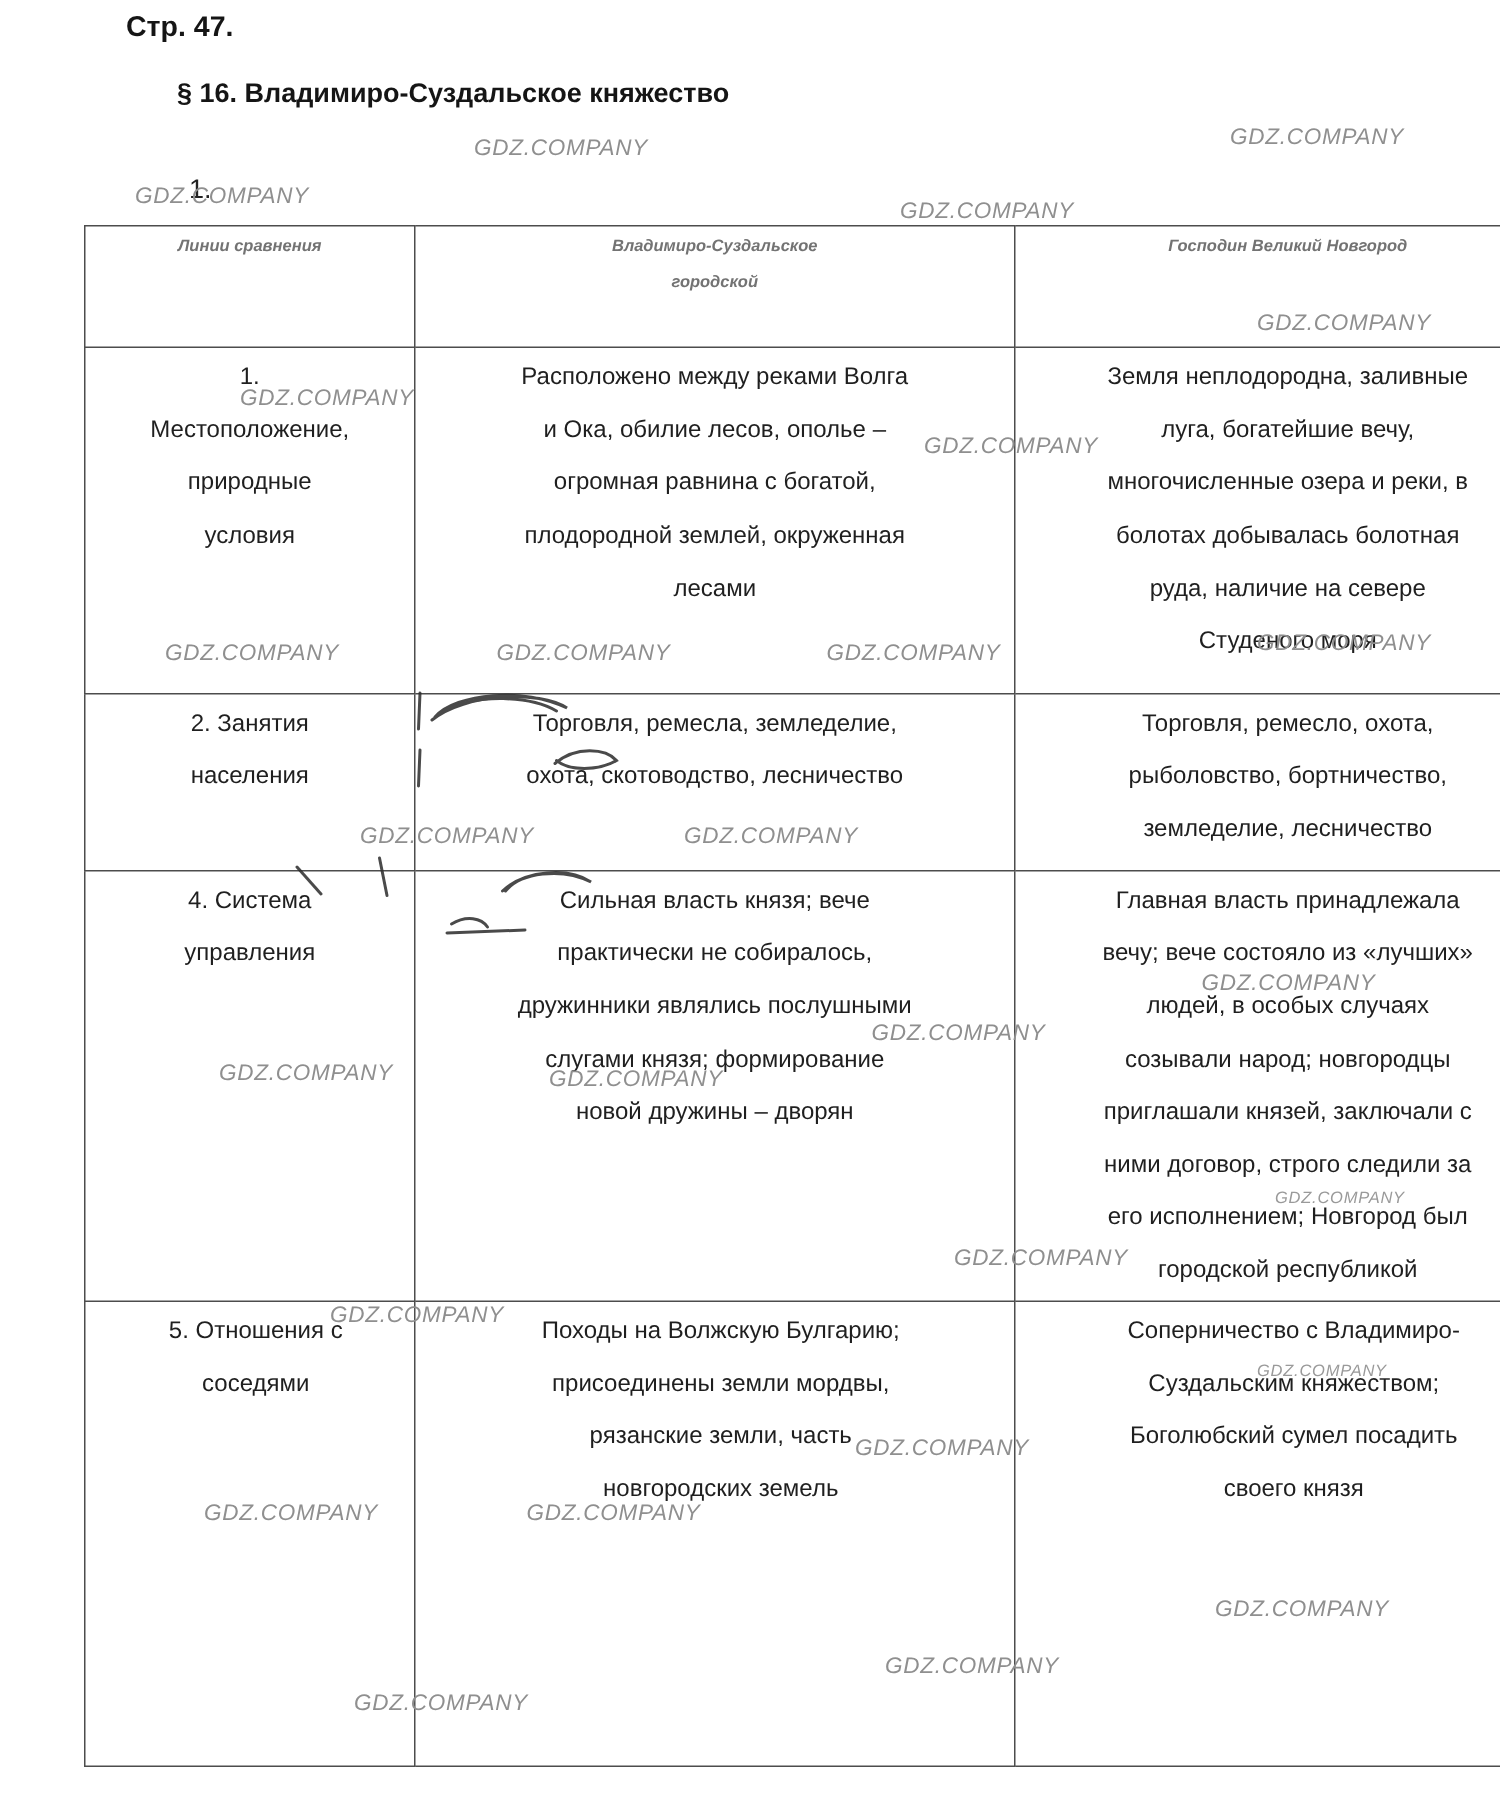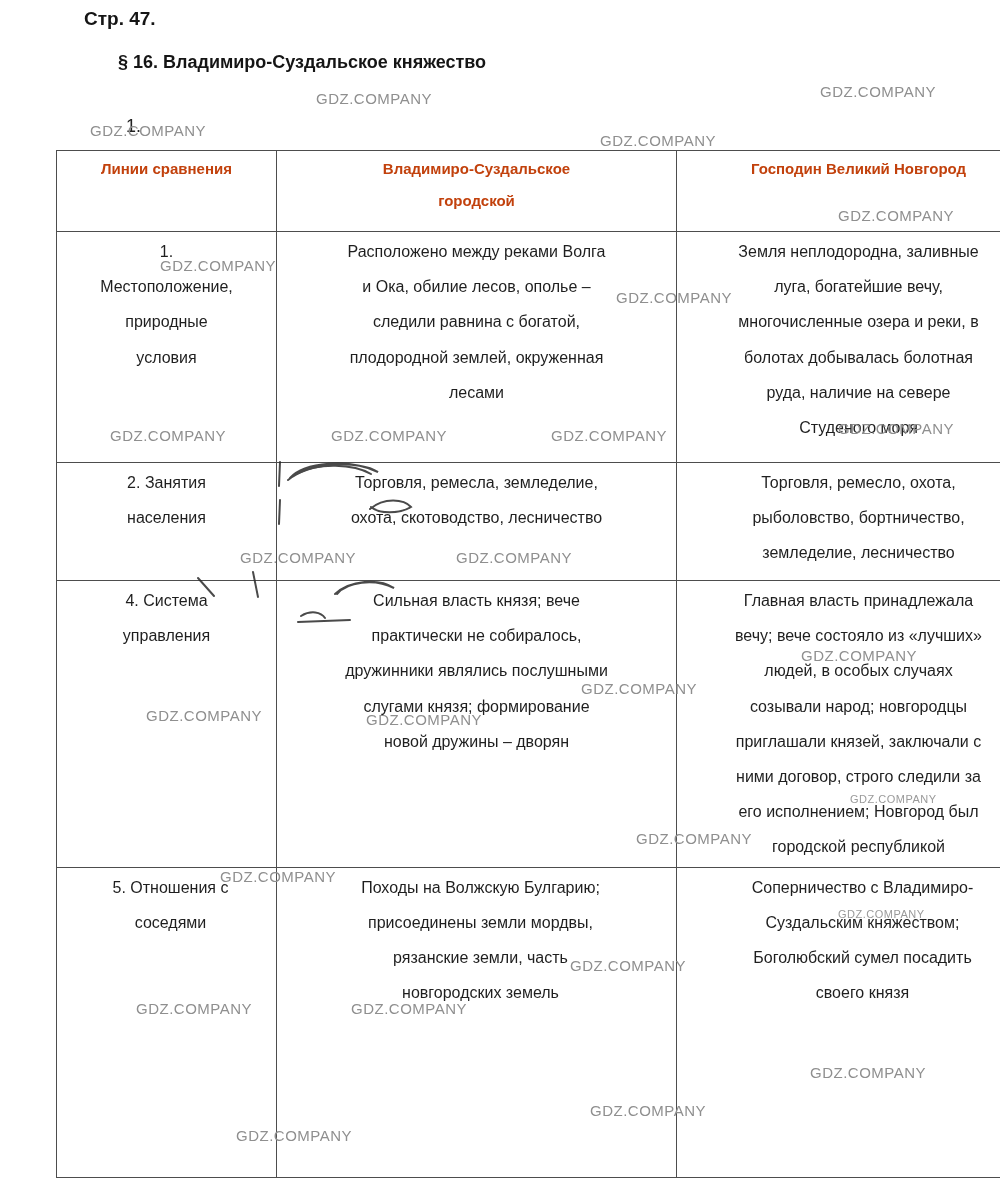--- a/index.html
+++ b/index.html
@@ -33,45 +33,47 @@
   }
   table.cmp th, table.cmp td {
     border: 1px solid #4d4d4d;
     vertical-align: top;
     text-align: center;
     padding: 2px 8px;
     white-space: pre-line;
     overflow: hidden;
   }
   table.cmp th {
-    font-size: 15px;
+    font-size: 11px;
     font-weight: bold;
     line-height: 2.15;
     height: 76px;
-    color: #c2410c;
+    color: #737373;
+    font-style: italic;
   }
   table.cmp td {
     font-size: 16px;
     line-height: 2.2;
     color: #1f1f1f;
   }
   tbody tr:nth-child(1) td { height: 226px; }
   tbody tr:nth-child(2) td { height: 113px; }
   tbody tr:nth-child(3) td { height: 148px; }
   tbody tr:nth-child(4) td { height: 305px; padding-left: 16px; }
   tbody tr:nth-child(5) td { height: 160px; }
 
   .wm {
     position: absolute;
     font-size: 15px;
     letter-spacing: 0.5px;
     color: #8f8f8f;
     white-space: nowrap;
     pointer-events: none;
     z-index: 5;
+    font-style: italic;
   }
   .wm.small { font-size: 11px; color: #9a9a9a; }
 
   .pen-overlay {
     position: absolute; left: 0; top: 0;
     width: 1000px; height: 1201px;
     pointer-events: none; z-index: 6;
   }
 </style>
 </head>
@@ -98,21 +100,21 @@
       </tr>
     </thead>
     <tbody>
       <tr>
         <td>1.
 Местоположение,
 природные
 условия</td>
         <td>Расположено между реками Волга
 и Ока, обилие лесов, ополье –
-следили равнина с богатой,
+огромная равнина с богатой,
 плодородной землей, окруженная
 лесами</td>
         <td>Земля неплодородна, заливные
 луга, богатейшие вечу,
 многочисленные озера и реки, в
 болотах добывалась болотная
 руда, наличие на севере
 Студеного моря</td>
       </tr>
       <tr>

